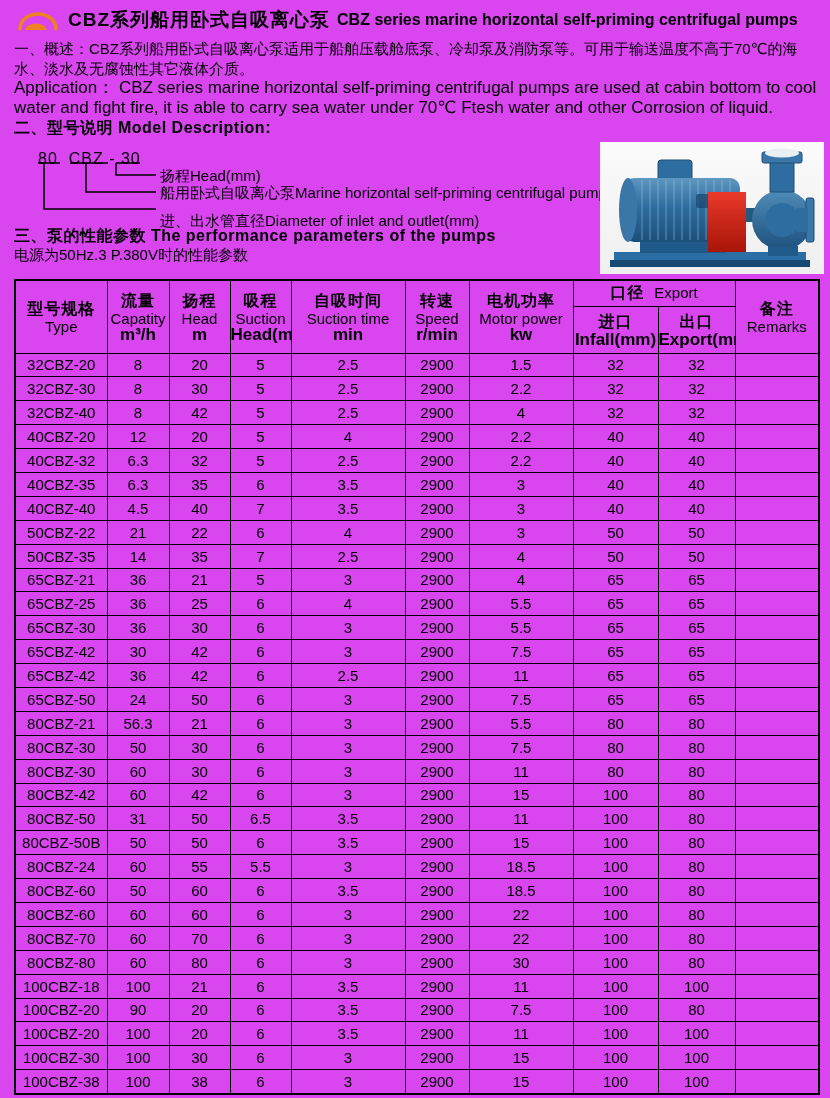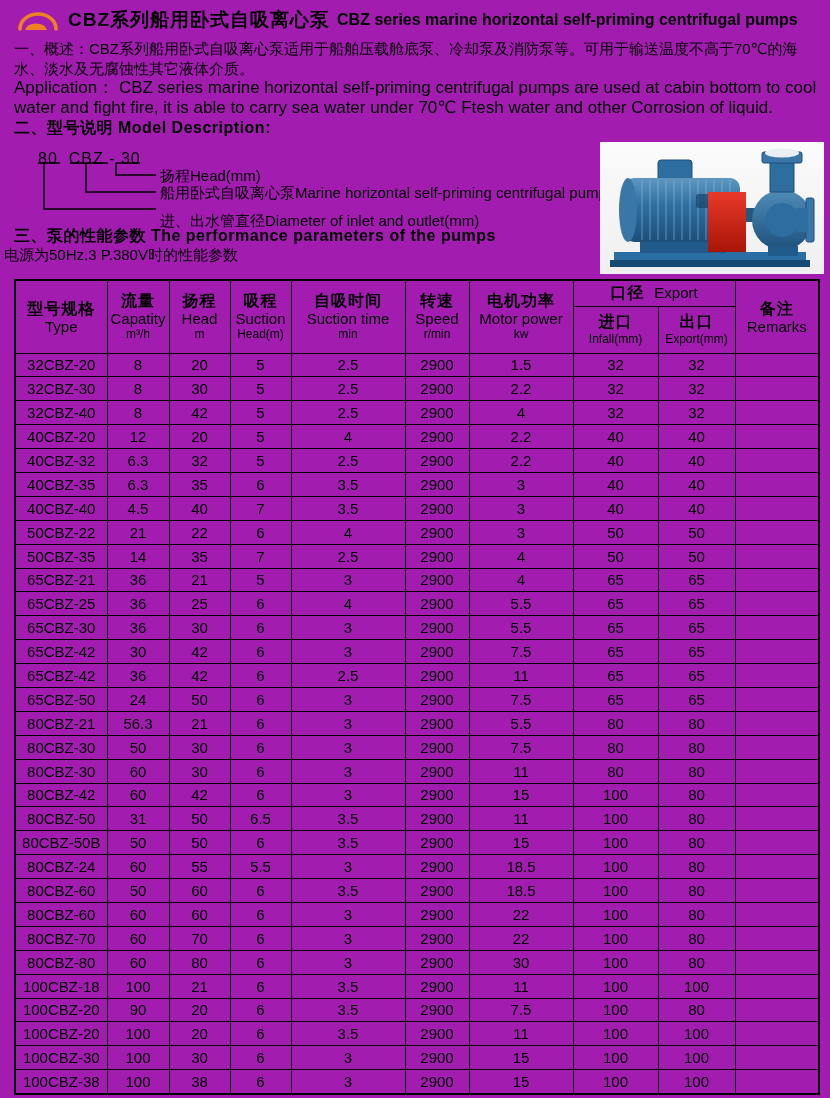--- a/index.html
+++ b/index.html
@@ -1,48 +1,48 @@
 <!DOCTYPE html>
 <html><head>
 <meta charset="utf-8">
 <style>
   * { margin:0; padding:0; box-sizing:border-box; }
   html,body { background:#ffffff; }
   .page {
     position:relative; width:830px; height:1098px; margin:0 auto;
-    background:#a21caf; color:#000;
+    background:#d946ef; color:#000;
     font-family:"Liberation Sans","DejaVu Sans",sans-serif;
     overflow:hidden;
   }
   
   .hdr { position:absolute; left:16px; top:6px; display:flex; align-items:center; white-space:nowrap; }
   .logo { width:44px; height:27px; margin-right:8px; flex:0 0 auto; }
   .title-zh { font-size:19px; font-weight:bold; letter-spacing:1px; }
   .title-en { font-size:16px; font-weight:bold; margin-left:7px; }
   
   .ov-zh { position:absolute; left:14px; top:39px; width:808px; font-size:15px; line-height:19.5px; }
   .ov-en { position:absolute; left:14px; top:78px; width:812px; font-size:17px; line-height:19.5px; }
   .sec-h { position:absolute; left:14px; font-size:16px; font-weight:bold; letter-spacing:.5px; white-space:nowrap; }
-  .sub-ln { position:absolute; left:4px; font-size:15px; white-space:nowrap;text-align:center; }
+  .sub-ln { position:absolute; left:14px; font-size:15px; white-space:nowrap;text-align:center; }
   
   .diagram { position:absolute; left:14px; top:142px; width:600px; height:88px; }
   .d-code { position:absolute; left:24px; top:8px; font-size:16px; letter-spacing:1px; white-space:pre; }
   .d-svg  { position:absolute; left:0; top:0; }
   .d-lbl  { position:absolute; left:146px; font-size:15px; white-space:nowrap; line-height:17px; }
   
   .photo { position:absolute; left:600px; top:142px; width:224px; height:132px;
            background:linear-gradient(180deg,#fbfbfb,#efefef); }
   
   table.perf { position:absolute; left:14px; top:279px; width:804px;
     border-collapse:collapse; table-layout:fixed; border:2px solid #000; }
   .perf th, .perf td { border:1px solid #000; text-align:center; vertical-align:middle; padding:0; overflow:hidden; }
   .perf thead th { font-weight:normal; }
   .hz { font-size:16px; font-weight:bold; line-height:20px; letter-spacing:1px; }
   .he { font-size:15px; line-height:16px; font-weight:normal; }
-  .hu { font-size:12px; line-height:15px; font-weight:normal; }
+  .hu { font-size:17px; line-height:15px; font-weight:bold; }
   .cal-top { height:26px; }
   .cal-top .hz { display:inline; margin-right:10px; }
   .cal-top .he { display:inline; }
   .sub-h { height:47px; }
   .perf tbody td { height:23.9px; font-size:15px; }
   .perf tbody td.c-type { font-size:15px; }
 </style>
 </head>
 <body>
 

